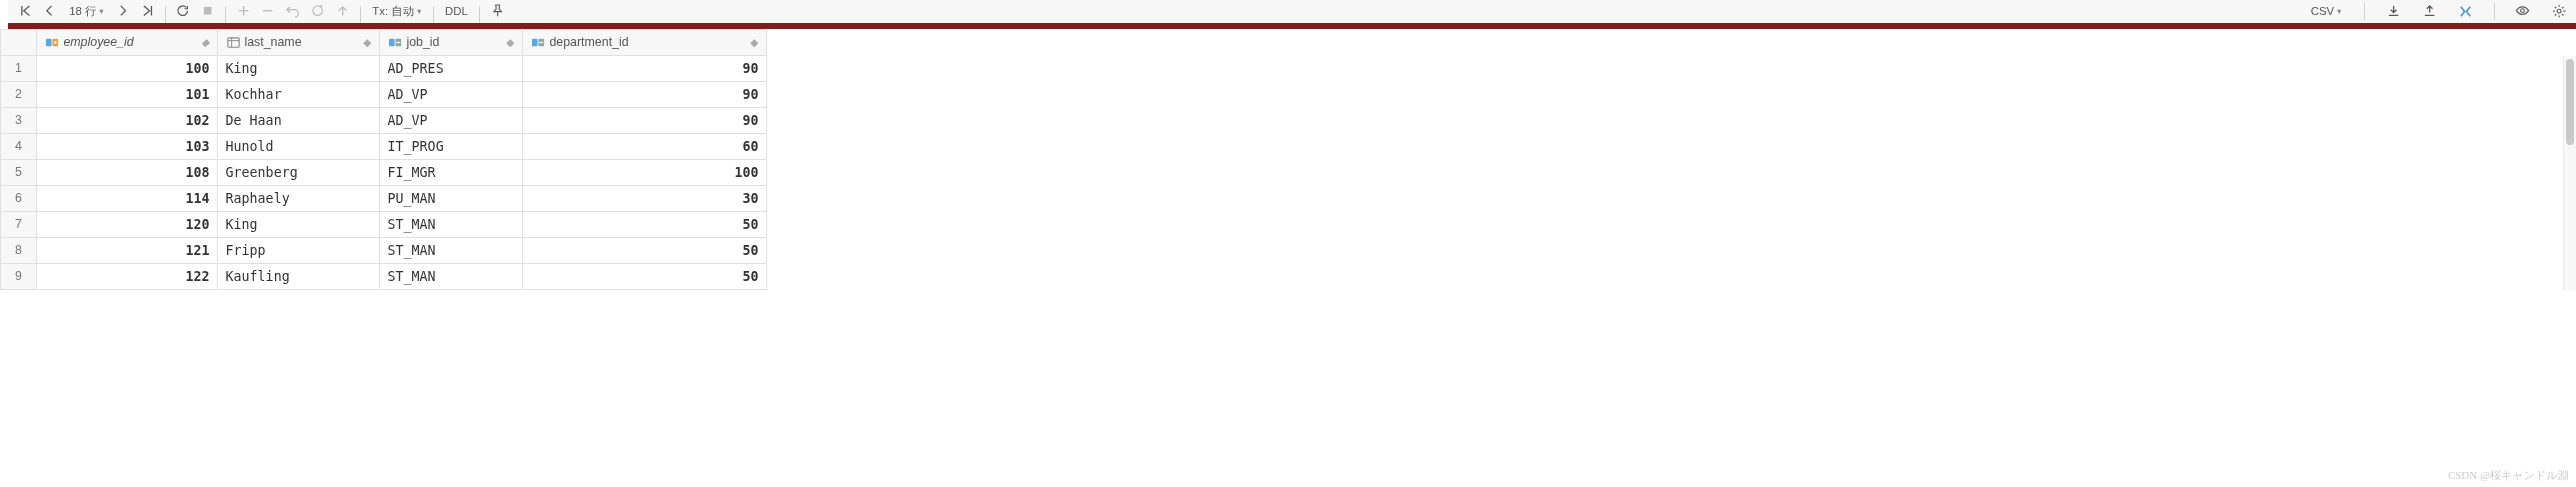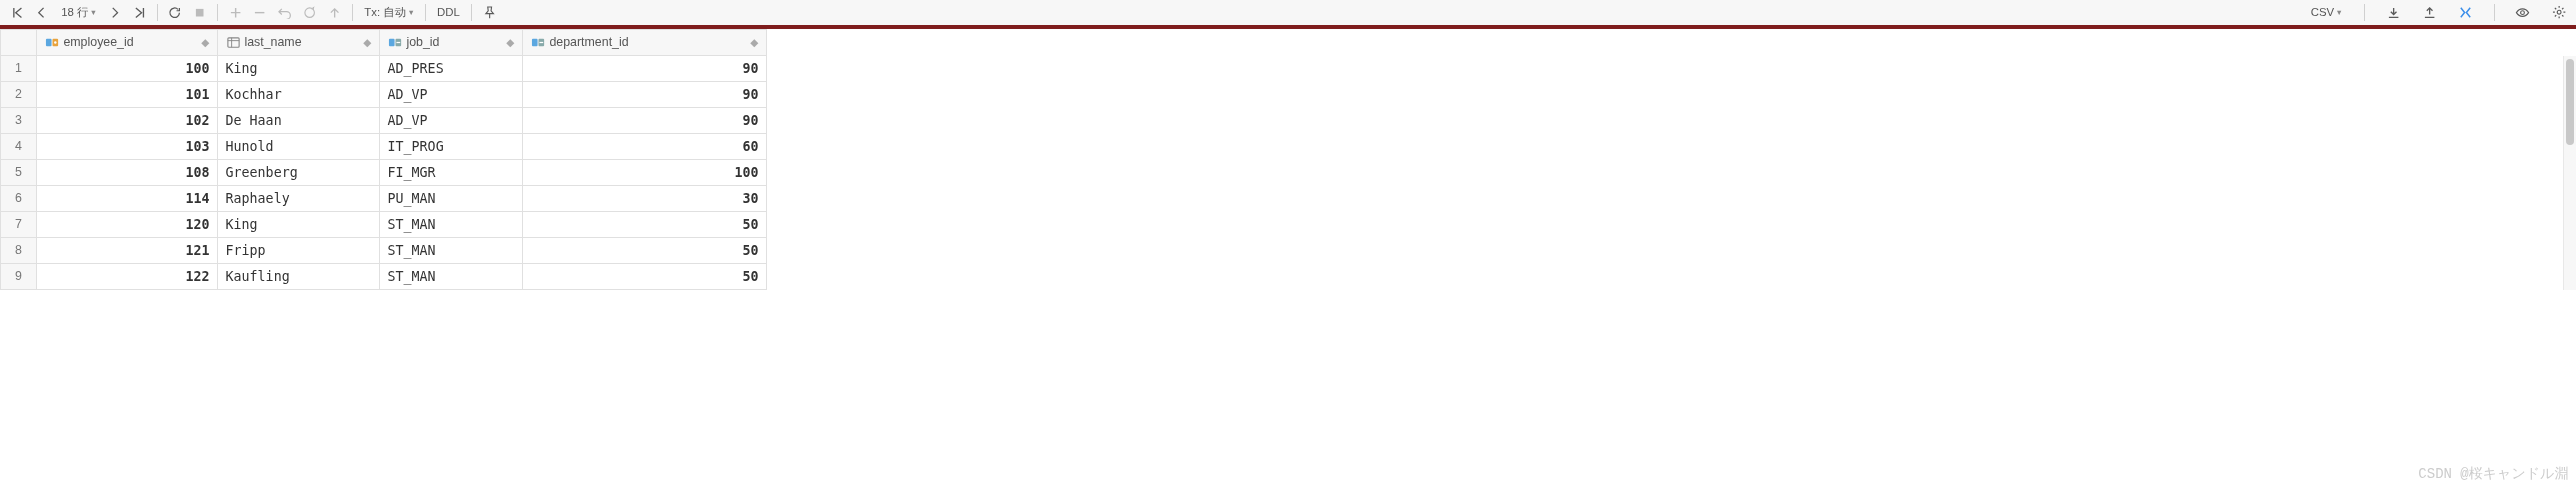--- a/index.html
+++ b/index.html
@@ -5,26 +5,27 @@
     * { margin: 0; padding: 0; box-sizing: border-box; }
     body {
       font-family: -apple-system, BlinkMacSystemFont, "Segoe UI", sans-serif;
       font-size: 12.4px;
       color: #333;
       background: #fff;
       overflow: hidden;
     }
     .toolbar {
       display: flex;
-      align-items: center;
+      align-items: flex-end;
       height: 28.5px;
-      border-bottom: 4px solid #7f1d1d;
+      border-bottom: 6px solid #7f1d1d;
       background: #f7f7f7;
       padding: 0 5.7px;
       gap: 1.9px;
+      margin-left: 8px;
     }
     .toolbar-right {
       margin-left: auto;
       display: flex;
       align-items: center;
       gap: 13px;
     }
     .tb-btn {
       display: inline-flex;
       align-items: center;
@@ -94,21 +95,21 @@
     .row-num {
       background: #f7f7f7;
       text-align: center;
       color: #777;
       width: 36px;
       font-family: -apple-system, BlinkMacSystemFont, sans-serif;
       font-size: 12.4px;
     }
     .cell-num { text-align: right; font-weight: bold; }
     .cell-text { text-align: left; }
-    .col-emp { width: 181px; }
+    .col-emp { width: 181px; font-style: italic; }
     .col-last { width: 162px; }
     .col-job { width: 143px; }
     .col-dept { width: 244px; }
     .scrollbar {
       position: absolute;
       right: 0;
       top: 27px;
       bottom: 0;
       width: 13.3px;
       background: #f7f7f7;
@@ -120,23 +121,23 @@
       right: 1.9px;
       top: 3.8px;
       height: 86px;
       background: #c8c8c8;
       border-radius: 4.8px;
     }
     .watermark {
       position: fixed;
       right: 7.6px;
       bottom: 3.8px;
-      font-size: 14px;
+      font-size: 11px;
       color: #ccc;
-      font-family: Liberation Mono, monospace;
+      font-family: Liberation Serif, serif;
     }
     svg { display: block; }
   </style>
 </head>
 <body>
 
 <div class="toolbar">
   <div class="tb-btn">
     <svg width="13.3" height="13.3" viewBox="0 0 14 14">
         <path d="M3 2v10M11 2L5 7l6 5" stroke="currentColor" stroke-width="1.4" fill="none"></path>

